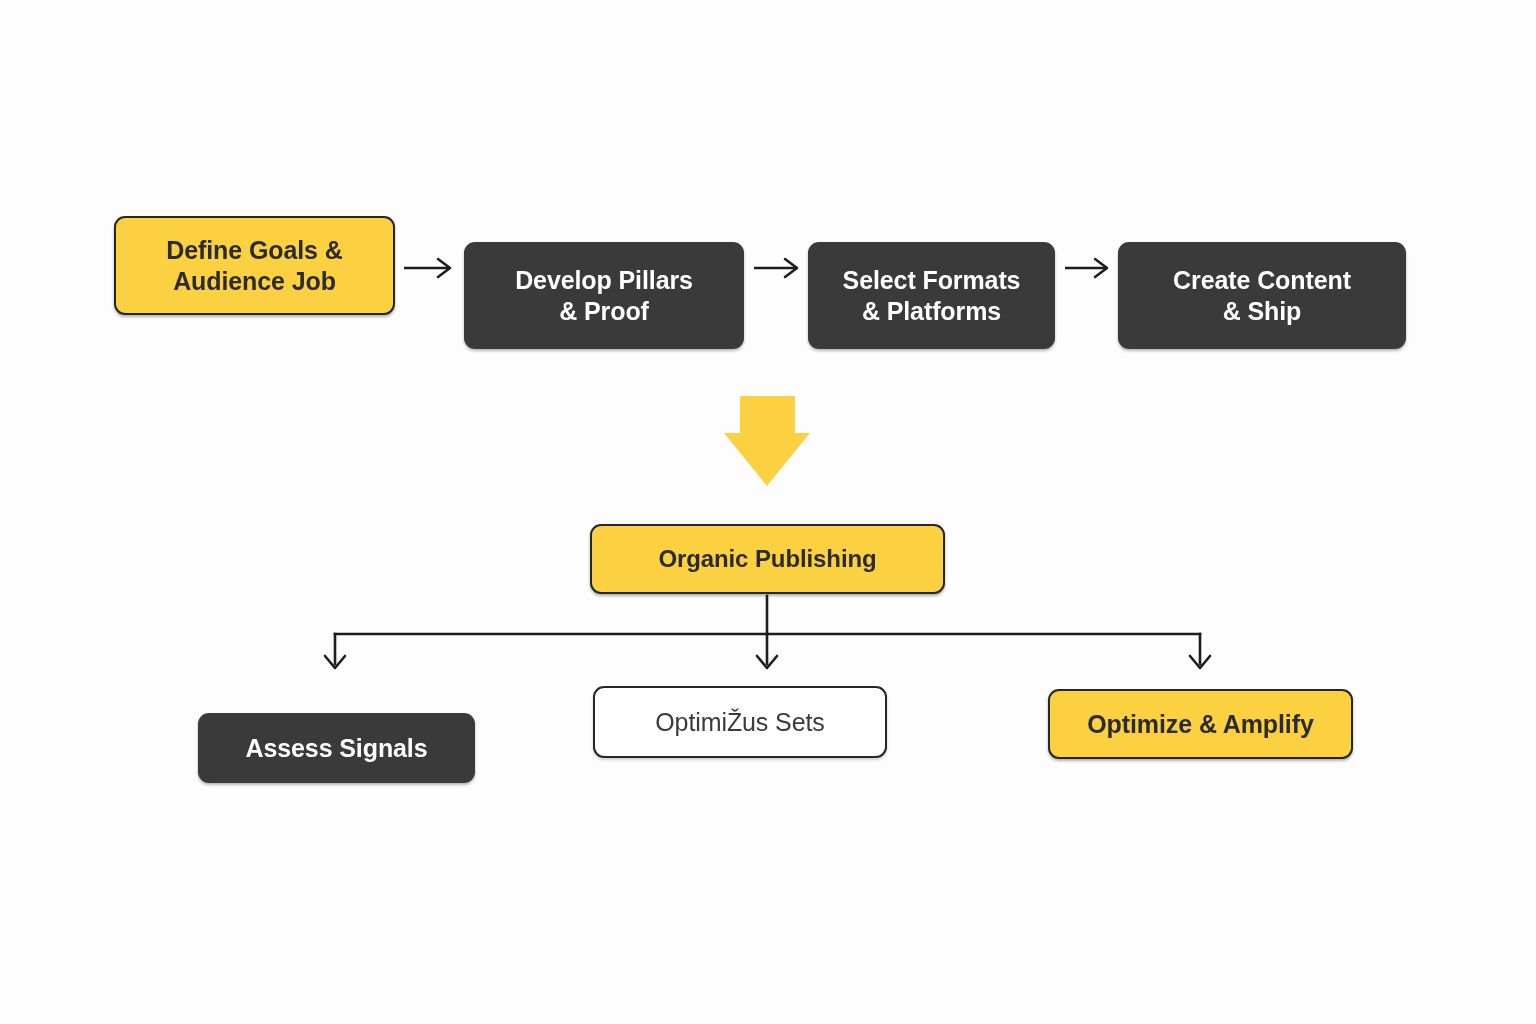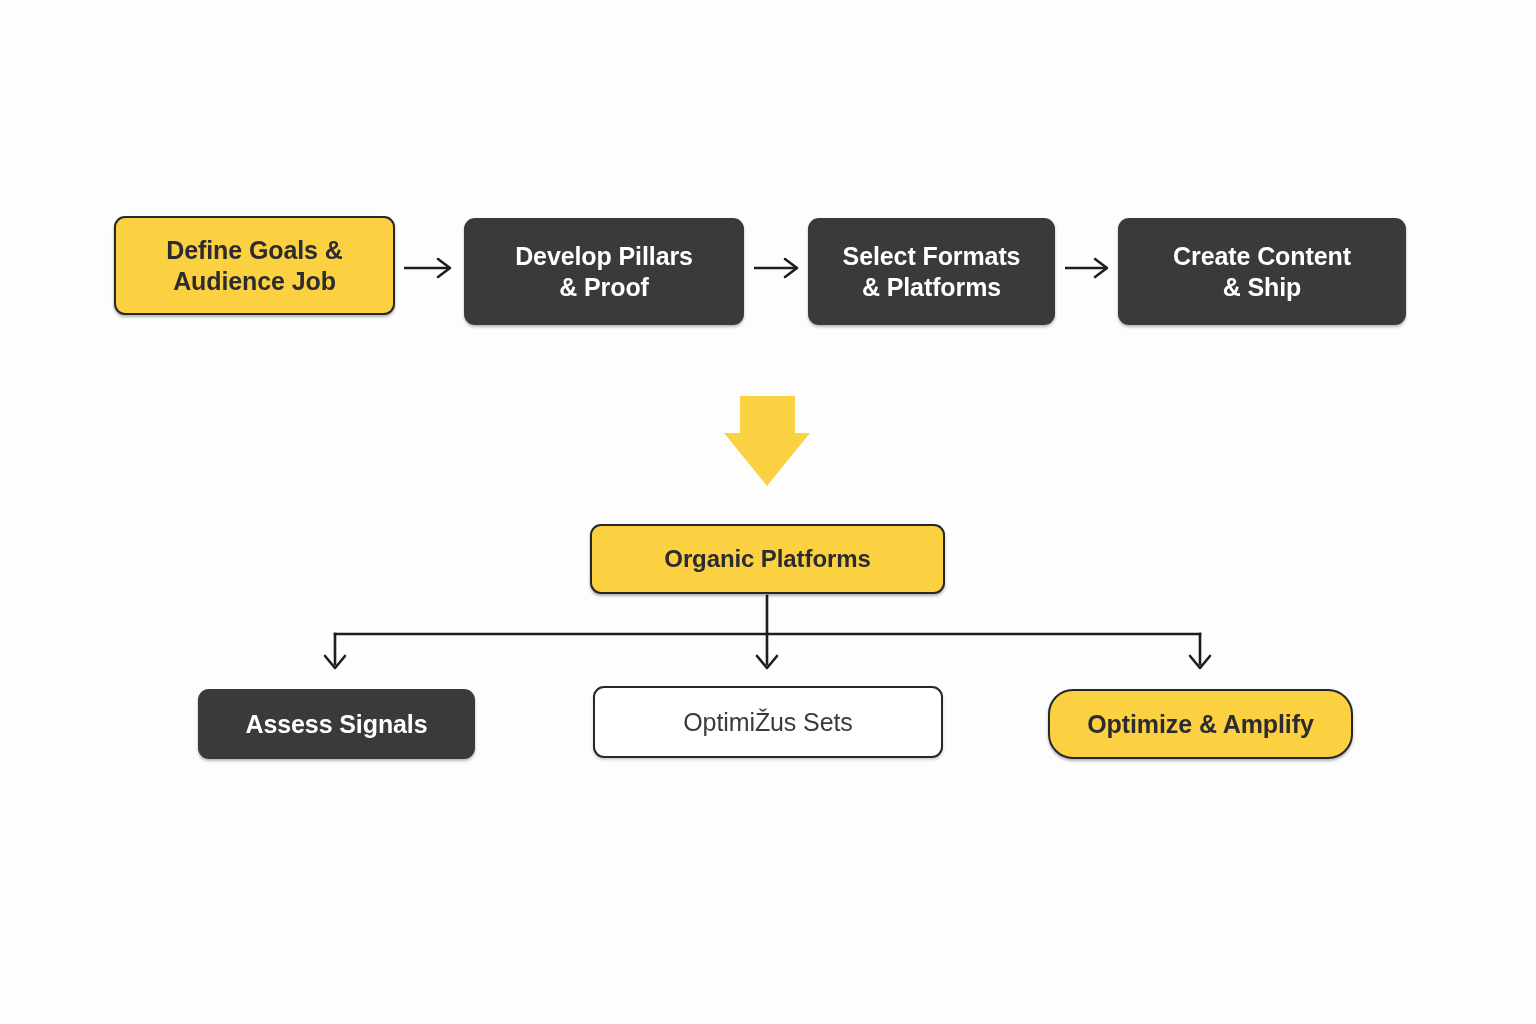--- a/index.html
+++ b/index.html
@@ -29,20 +29,21 @@
     white-space: pre-line;
     letter-spacing: -0.1px;
   }
 
   .node.dark {
     background: #3a3a3a;
     color: #ffffff;
     border: none;
     font-weight: 700;
     box-shadow: 0 2px 3px rgba(0,0,0,0.28);
+    margin-top: 24px;
   }
 
   .node.yellow {
     background: #fbd142;
     color: #2b2b30;
     border: 2.5px solid #26262b;
     font-weight: 700;
     box-shadow: 0 2px 3px rgba(0,0,0,0.30);
   }
 
@@ -122,28 +123,28 @@
     <span>Create Content
 &amp; Ship</span>
   </div>
 
   <div class="node dark" style="left:808px; top:218px; width:247px; height:107px; font-size:25px;">
     <span>Select Formats
 &amp; Platforms</span>
   </div>
 
   <div class="node yellow" style="left:590px; top:524px; width:355px; height:70px; font-size:24px;">
-    <span>Organic Platforms</span>
+    <span>Organic Publishing</span>
   </div>
 
   <div class="node dark" style="left:198px; top:689px; width:277px; height:70px; font-size:25px;">
     <span>Assess Signals</span>
   </div>
 
-  <div class="node white" style="left:593px; top:686px; width:350px; height:72px; font-size:25px;">
+  <div class="node white" style="left:593px; top:686px; width:294px; height:72px; font-size:25px;">
     <span>OptimiŽus Sets</span>
   </div>
 
-  <div class="node yellow" style="left:1048px; top:689px; width:305px; height:70px; font-size:25px;border-radius:25px;">
+  <div class="node yellow" style="left:1048px; top:689px; width:305px; height:70px; font-size:25px;">
     <span>Optimize &amp; Amplify</span>
   </div>
 
 </div>
 
 </body></html>

